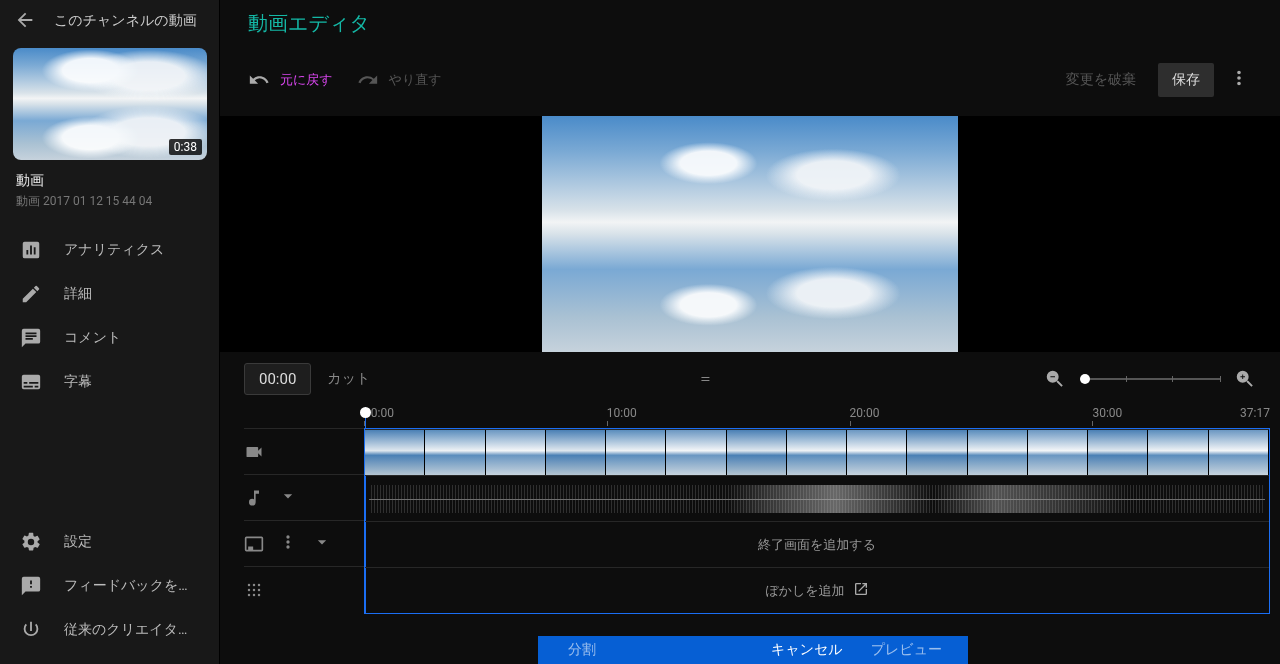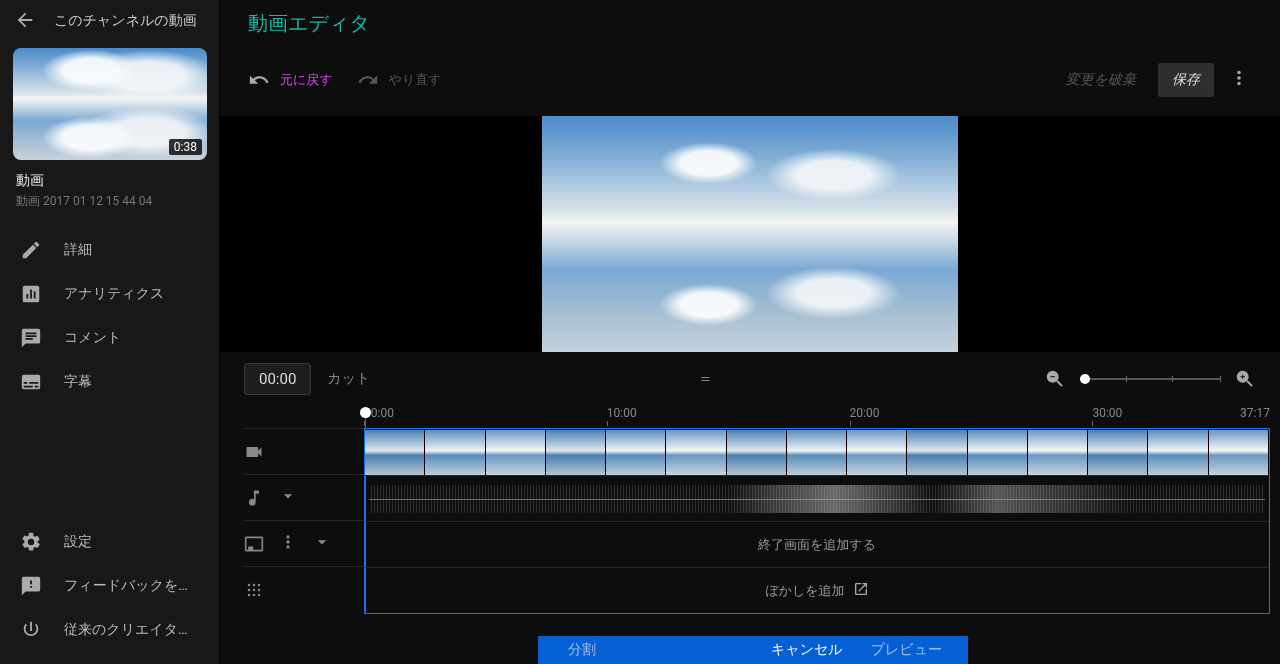--- a/index.html
+++ b/index.html
@@ -86,21 +86,21 @@
 
 .main { flex: 1; display: flex; flex-direction: column; background: #0d0d0d; min-width: 0; }
 .page-title { padding: 10px 28px; color: #14b8a6; font-size: 20px; }
 .toolbar {
   display: flex; align-items: center; padding: 14px 24px 18px 28px;
 }
 .ico-btn { display: inline-flex; align-items: center; gap: 10px; color: #d946ef; cursor: pointer; }
 .ico-btn svg { width: 22px; height: 22px; fill: #aaa; }
 .ico-btn.disabled, .ico-btn.disabled svg, .flat-btn.disabled { color: #555; fill: #555; cursor: default; }
 .ico-btn + .ico-btn { margin-left: 24px; }
-.toolbar-right { margin-left: auto; display: flex; align-items: center; gap: 8px; font-style: italic; }
+.toolbar-right { margin-left: auto; display: flex; align-items: center; gap: 8px; }
 .flat-btn { color: #888; padding: 8px 14px; font-size: 14px; cursor: pointer; }
 .save-btn { background: #2e2e2e; color: #ddd; border-radius: 2px; }
 .kebab { padding: 6px; cursor: pointer; }
 .kebab svg { width: 22px; height: 22px; fill: #aaa; }
 
 .preview-wrap {
   background: #000; display: flex; align-items: center; justify-content: center;
   height: 236px; margin: 0 0 0 0;
 }
 .preview {
@@ -217,32 +217,32 @@
     </div>
     <div class="vid-meta">
       <div class="vid-title">動画</div>
       <div class="vid-sub">動画 2017 01 12 15 44 04</div>
     </div>
 
     <nav class="nav">
       <div class="nav-item">
         <span class="nav-icon">
             <svg viewBox="0 0 24 24">
+              <path d="M19 3H5a2 2 0 0 0-2 2v14a2 2 0 0 0 2 2h14a2 2 0 0 0 2-2V5a2 2 0 0 0-2-2zM9 17H7v-5h2v5zm4 0h-2V7h2v10zm4 0h-2v-8h2v8z"></path>
+            </svg>
+          </span>
+        <span class="nav-label">アナリティクス</span>
+      </div>
+      <div class="nav-item">
+        <span class="nav-icon">
+            <svg viewBox="0 0 24 24">
               <path d="M3 17.25V21h3.75L17.81 9.94l-3.75-3.75L3 17.25zM20.71 7.04a1 1 0 0 0 0-1.41l-2.34-2.34a1 1 0 0 0-1.41 0l-1.83 1.83 3.75 3.75 1.83-1.83z"></path>
             </svg>
           </span>
         <span class="nav-label">詳細</span>
-      </div>
-      <div class="nav-item">
-        <span class="nav-icon">
-            <svg viewBox="0 0 24 24">
-              <path d="M19 3H5a2 2 0 0 0-2 2v14a2 2 0 0 0 2 2h14a2 2 0 0 0 2-2V5a2 2 0 0 0-2-2zM9 17H7v-5h2v5zm4 0h-2V7h2v10zm4 0h-2v-8h2v8z"></path>
-            </svg>
-          </span>
-        <span class="nav-label">アナリティクス</span>
       </div>
       <div class="nav-item">
         <span class="nav-icon">
             <svg viewBox="0 0 24 24">
               <path d="M20 2H4a2 2 0 0 0-2 2v18l4-4h14a2 2 0 0 0 2-2V4a2 2 0 0 0-2-2zM6 9h12v2H6V9zm8 5H6v-2h8v2zM6 6h12v2H6V6z"></path>
             </svg>
           </span>
         <span class="nav-label">コメント</span>
       </div>
       <div class="nav-item">

